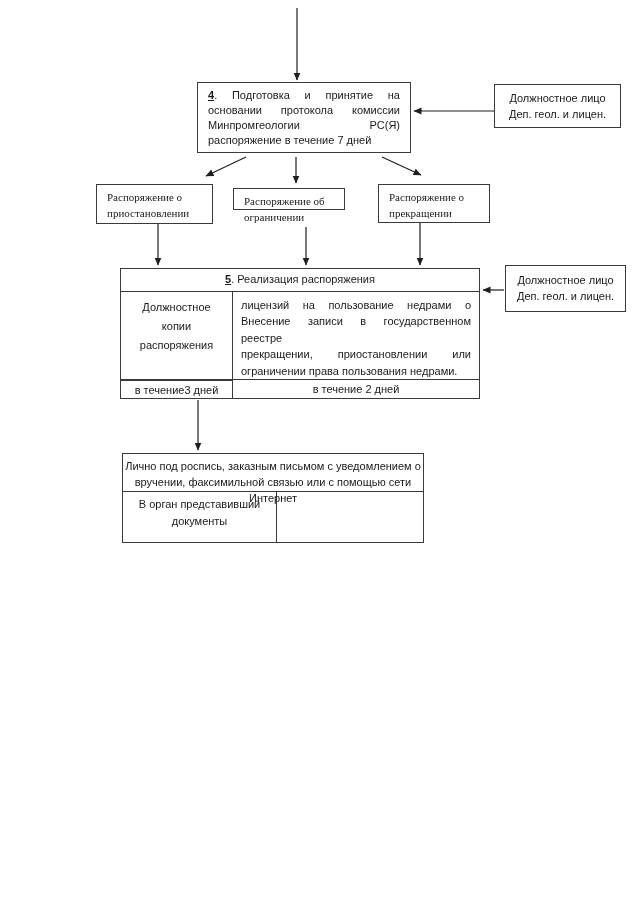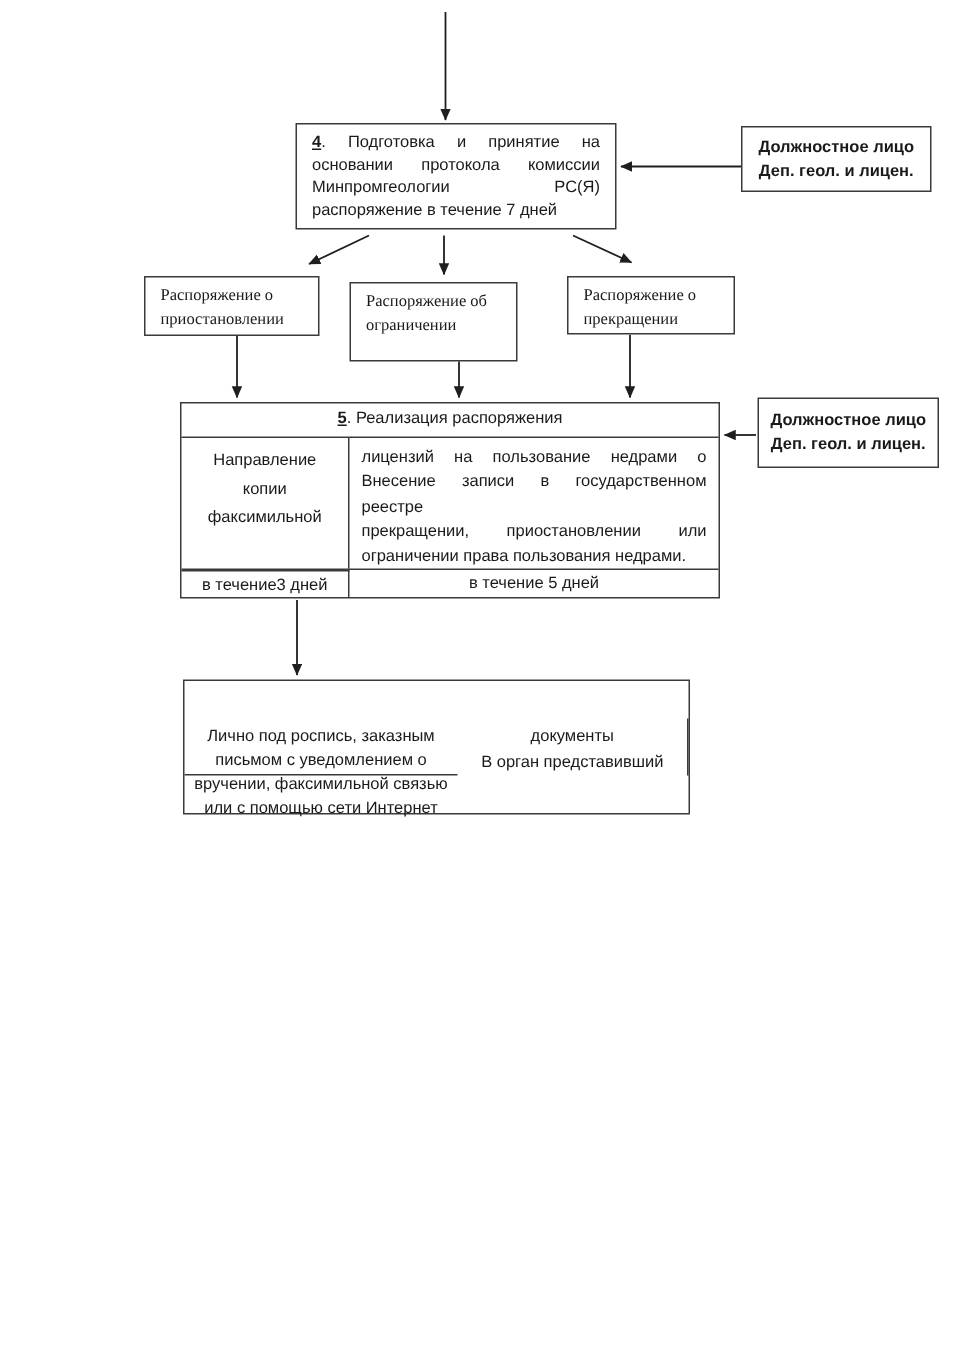--- a/index.html
+++ b/index.html
@@ -18,47 +18,47 @@
     border: 1px solid #3a3a3a;
     box-sizing: border-box;
     font-size: 11px;
     line-height: 15px;
     z-index: 2;
   }
   .thick { border-width: 1.5px; }
   .num { font-weight: bold; text-decoration: underline; }
   .jl { text-align: justify; text-align-last: justify; }
   .ll { text-align: left; }
-  .ctr { text-align: center; font-weight: bold; }
+  .ctr { text-align: center; }
 
   
   .box4 { left: 197px; top: 82px; width: 214px; height: 71px; padding: 5px 10px 0 10px; }
 
   
   .official-top { left: 494px; top: 84px; width: 127px; height: 44px; padding-top: 5px; line-height: 16px; }
   .official-mid { left: 505px; top: 265px; width: 121px; height: 47px; padding-top: 6px; line-height: 16px; }
 
   
   .orderbox { padding: 4px 4px 0 10px; line-height: 16px; font-family: Liberation Serif, serif; }
   .order-a { left: 96px;  top: 184px; width: 117px; height: 40px; }
-  .order-b { left: 233px; top: 188px; width: 112px; height: 53px; }
+  .order-b { left: 233px; top: 188px; width: 112px; height: 22px; }
   .order-c { left: 378px; top: 184px; width: 112px; height: 39px; }
 
   
   .box5 { left: 120px; top: 268px; width: 360px; height: 131px; display: flex; flex-direction: column; padding: 0; }
   .box5-header { height: 32px; border-bottom: 1px solid #3a3a3a; display: flex; align-items: center; justify-content: center; }
   .box5-body { flex: 1; display: flex; }
   .box5-left { width: 112px; border-right: 1px solid #3a3a3a; box-sizing: border-box; padding-top: 6px; text-align: center; line-height: 19px; }
   .box5-right { flex: 1; padding: 5px 8px 0 8px; line-height: 16.5px; }
   .box5-footer { display: flex; height: 21px; }
   .box5-footer-left { width: 112px; border-top: 2px solid #3a3a3a; border-right: 1px solid #3a3a3a; box-sizing: border-box; text-align: center; padding-top: 2px; }
   .box5-footer-right { flex: 1; border-top: 1px solid #3a3a3a; box-sizing: border-box; text-align: center; padding-top: 2px; }
 
   
-  .delivery { left: 122px; top: 453px; width: 338px; height: 90px; display: flex; padding: 0; align-items: center; }
+  .delivery { left: 122px; top: 453px; width: 302px; height: 90px; display: flex; flex-direction: column; padding: 0; }
   .delivery-header { height: 38px; border-bottom: 1px solid #3a3a3a; box-sizing: border-box; text-align: center; padding-top: 4px; line-height: 16px; }
   .delivery-body { flex: 1; display: flex; }
   .delivery-left { width: 154px; border-right: 1px solid #3a3a3a; box-sizing: border-box; text-align: center; padding-top: 4px; line-height: 17px; }
   .delivery-right { flex: 1; text-align: center; padding-top: 4px; line-height: 17px; }
 </style>
 </head>
 <body>
 
 <div class="canvas">
 
@@ -111,48 +111,48 @@
     <div>прекращении</div>
   </div>
 
   <div class="box thick box5">
     <div class="box5-header">
       <span class="num">5</span>
         <span>. Реализация распоряжения</span>
     </div>
     <div class="box5-body">
       <div class="box5-left">
-        <div>Направление</div>
+        <div>Должностное</div>
         <div>копии</div>
-        <div>факсимильной</div>
+        <div>распоряжения</div>
       </div>
       <div class="box5-right">
         <div class="jl">лицензий на пользование недрами о</div>
         <div class="jl">Внесение записи в государственном реестре</div>
         <div class="jl">прекращении, приостановлении или</div>
         <div class="ll">ограничении права пользования недрами.</div>
       </div>
     </div>
     <div class="box5-footer">
       <div class="box5-footer-left">в течение3 дней</div>
-      <div class="box5-footer-right">в течение 5 дней</div>
+      <div class="box5-footer-right">в течение 2 дней</div>
     </div>
   </div>
 
   <div class="box official-mid ctr">
     <div>Должностное лицо</div>
     <div>Деп. геол. и лицен.</div>
   </div>
 
   <div class="box thick delivery">
     <div class="delivery-header">
       <div>Лично под роспись, заказным письмом с уведомлением о</div>
       <div>вручении, факсимильной связью или с помощью сети Интернет</div>
     </div>
     <div class="delivery-body">
       <div class="delivery-left">
+        <div>В орган представивший</div>
         <div>документы</div>
-        <div>В орган представивший</div>
       </div>
     </div>
   </div>
 
 </div>
 
 </body></html>

